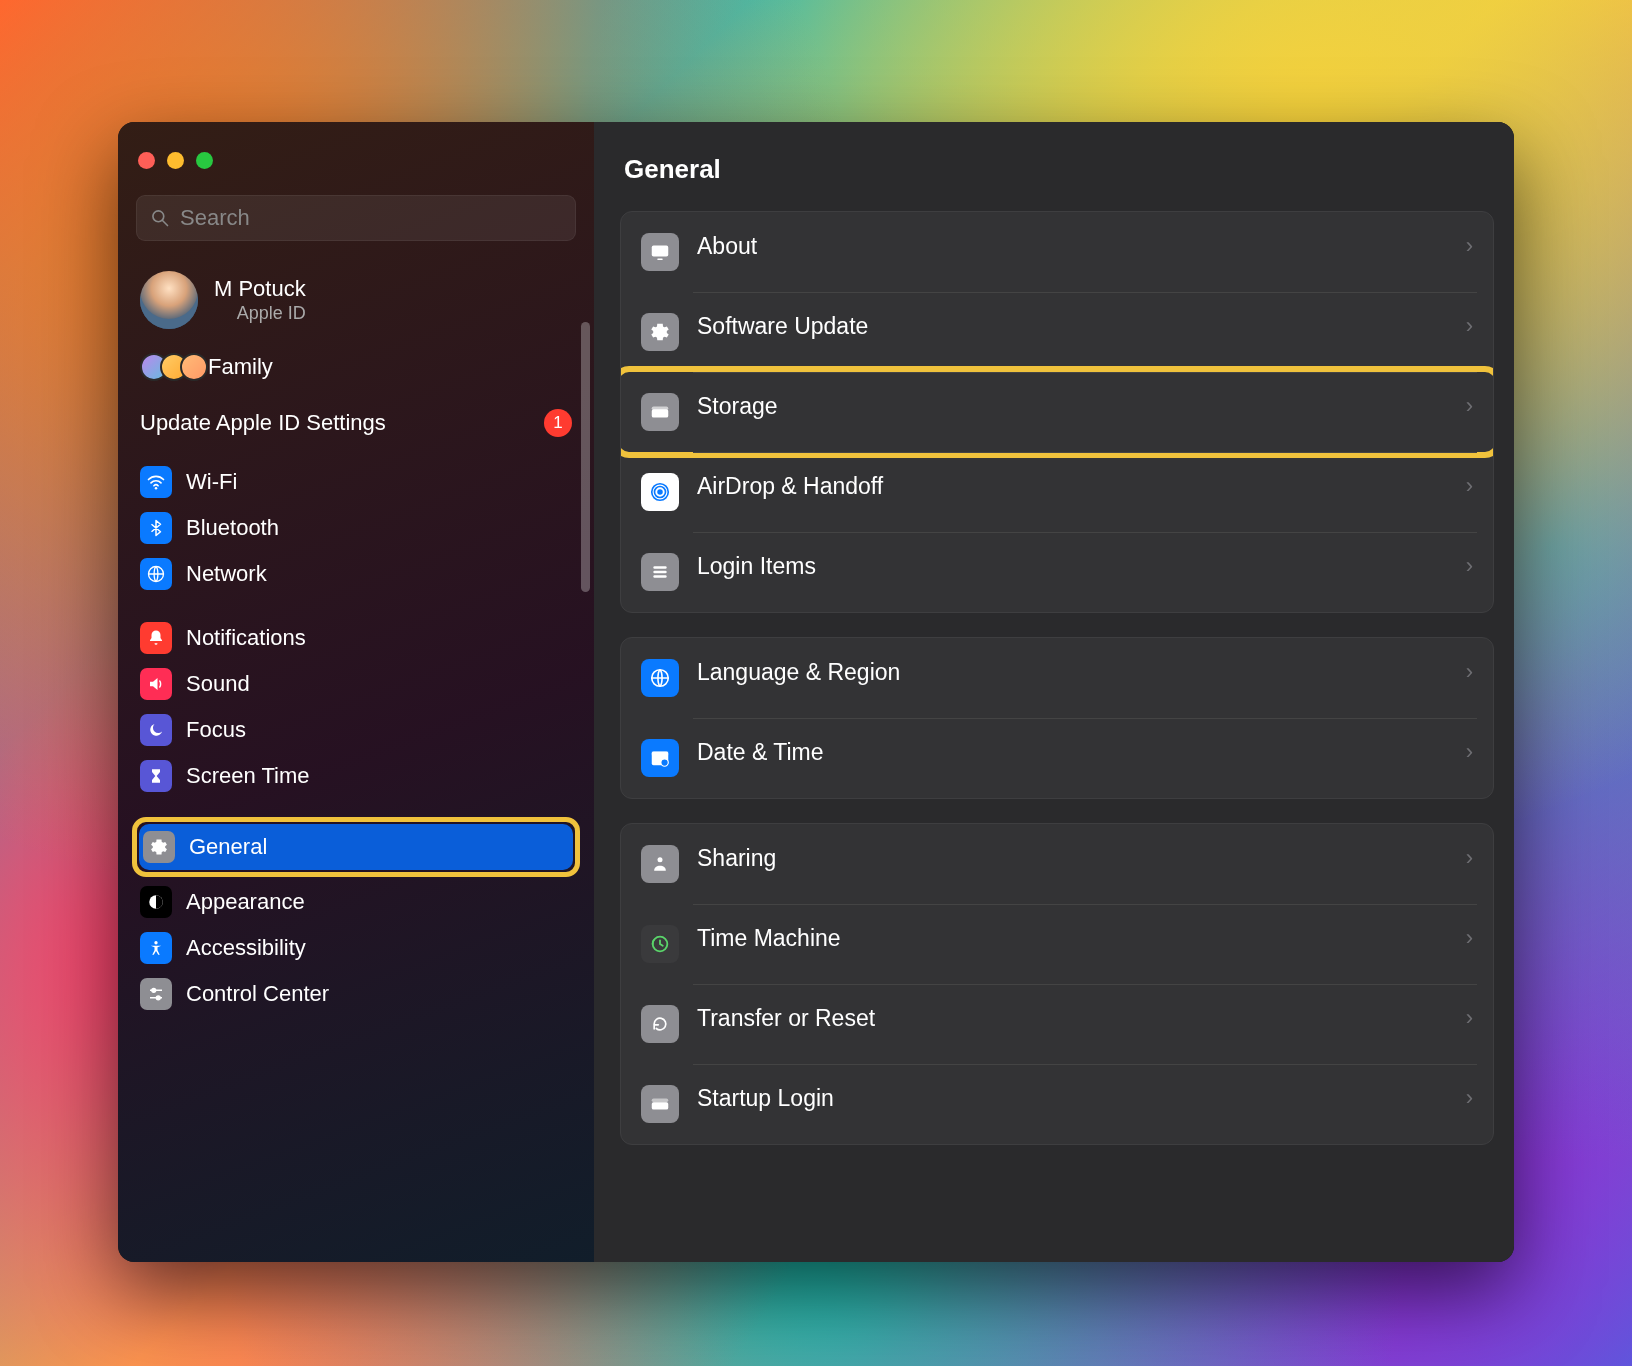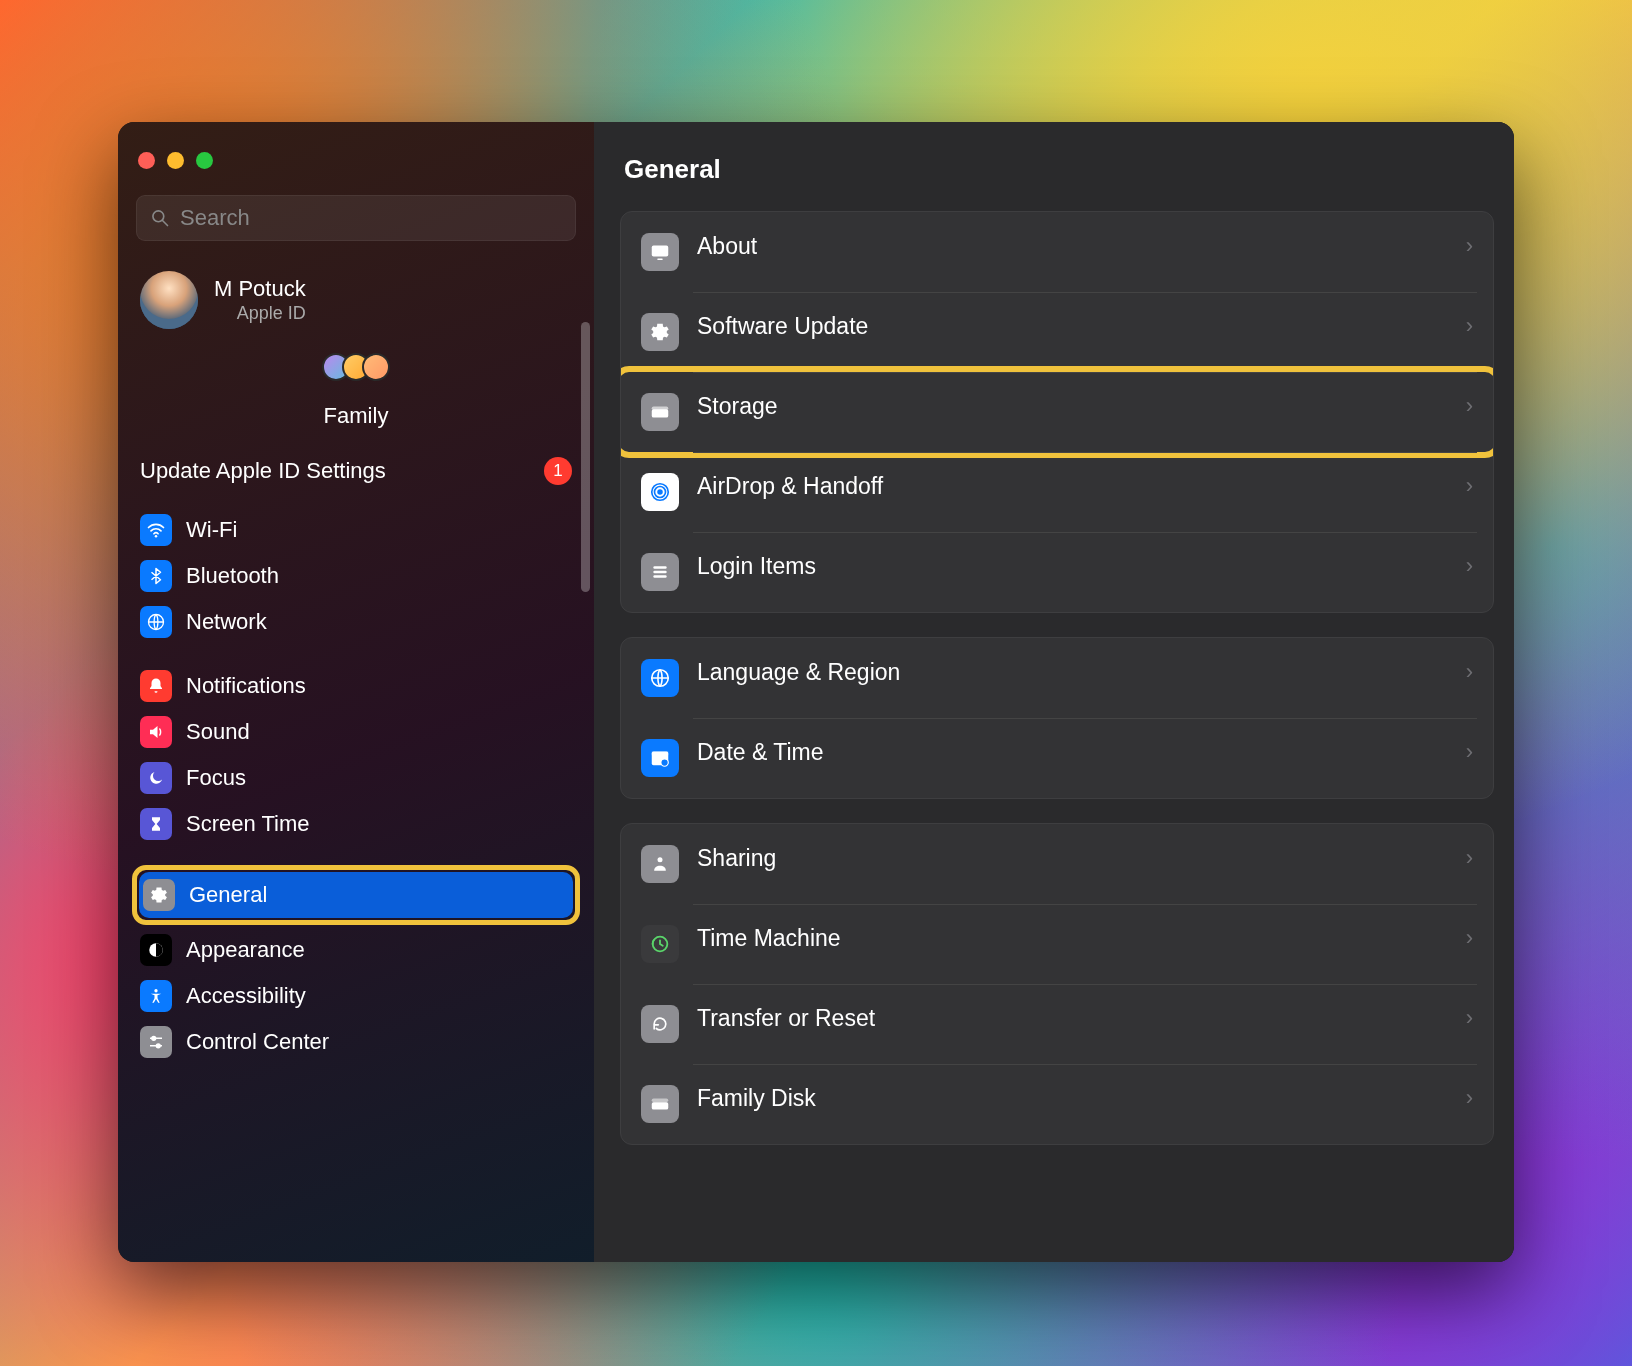--- a/index.html
+++ b/index.html
@@ -59,23 +59,22 @@
     text-align: right;
   }
   .avatar {
     width: 58px; height: 58px; border-radius: 50%;
     background: radial-gradient(circle at 50% 30%, #ffe0c2 0%, #d8a27a 35%, #3a5a7a 70%);
     box-shadow: inset 0 -10px 0 #4a6a8a;
   }
   .account .name { color: #fff; font-size: 22px; line-height: 1.2; }
   .account .sub { color: #aaa; font-size: 18px; }
   .family-row {
-    display: flex; align-items: center; gap: 22px;
+    display: flex; align-items: center; 
     padding: 6px 4px 24px 4px;
-    flex-direction: column;
   }
   .family-icons { display: flex; }
   .fam-dot { width: 28px; height: 28px; border-radius: 50%; border: 2px solid #2a2a2a; margin-left: -8px; }
   .fam-dot:first-child { margin-left: 0; }
   .fam-dot.a { background: #cfa; background: linear-gradient(135deg,#b8e,#6bd); }
   .fam-dot.b { background: linear-gradient(135deg,#fc6,#fa3); }
   .fam-dot.c { background: linear-gradient(135deg,#fb7,#f96); }
   .family-label { color: #fff; font-size: 22px; }
   .update-row {
     display: flex; align-items: center; justify-content: space-between;
@@ -434,19 +433,19 @@
         <span class="label">Transfer or Reset</span>
         <span class="chev">›</span>
       </div>
       <div class="row">
         <span class="ico bg-gray">
             <svg width="22" height="22" viewBox="0 0 24 24" fill="#fff">
               <rect x="3" y="10" width="18" height="8" rx="2"></rect>
               <rect x="3" y="6" width="18" height="4" rx="2" opacity="0.5"></rect>
             </svg>
           </span>
-        <span class="label">Family Disk</span>
+        <span class="label">Startup Login</span>
         <span class="chev">›</span>
       </div>
     </div>
 
   </main>
 </div>
 
 </body></html>

